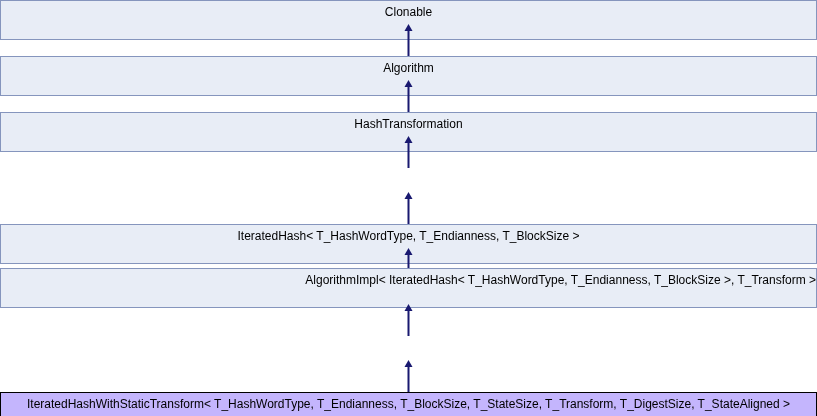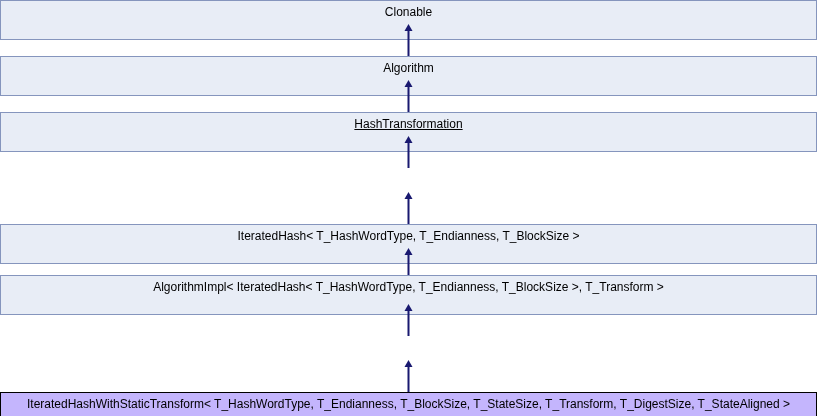--- a/index.html
+++ b/index.html
@@ -29,24 +29,24 @@
     text-align: center;
     white-space: nowrap;
     overflow: hidden;
   }
   .node.current {
     background: #c4b5fd;
     border: 1px solid #000000;
   }
   .r0 { top: 0px; }
   .r1 { top: 56px; }
-  .r2 { top: 112px; text-decoration: underline; }
+  .r2 { top: 112px; }
   .r3 { top: 168px; }
   .r4 { top: 224px; }
-  .r5 { top: 275px; }
+  .r5 { top: 268px; text-align: right; }
   .r6 { top: 336px; }
   .r7 { top: 392px; }
   .arrow {
     position: absolute;
     left: 50%;
     transform: translateX(-50%);
     width: 9px;
     height: 32px;
     display: flex;
     flex-direction: column;

